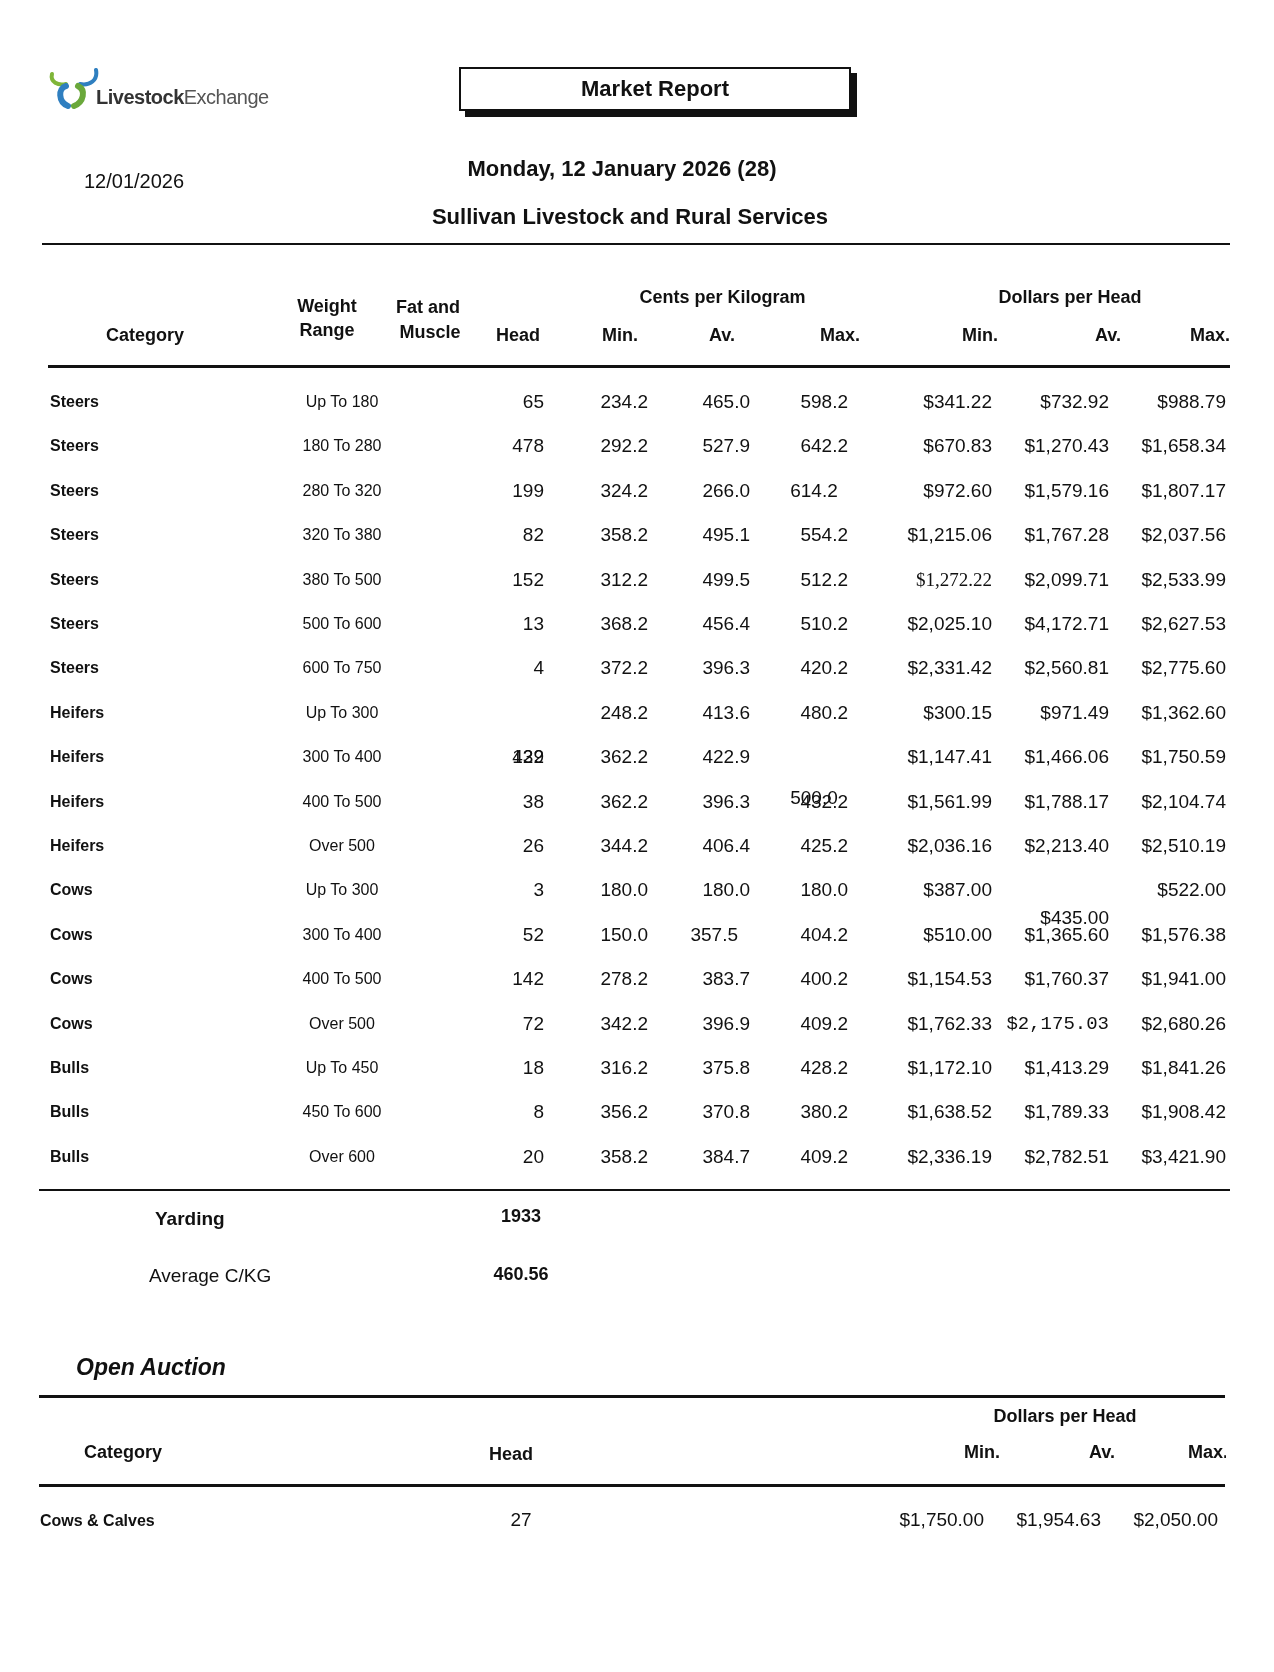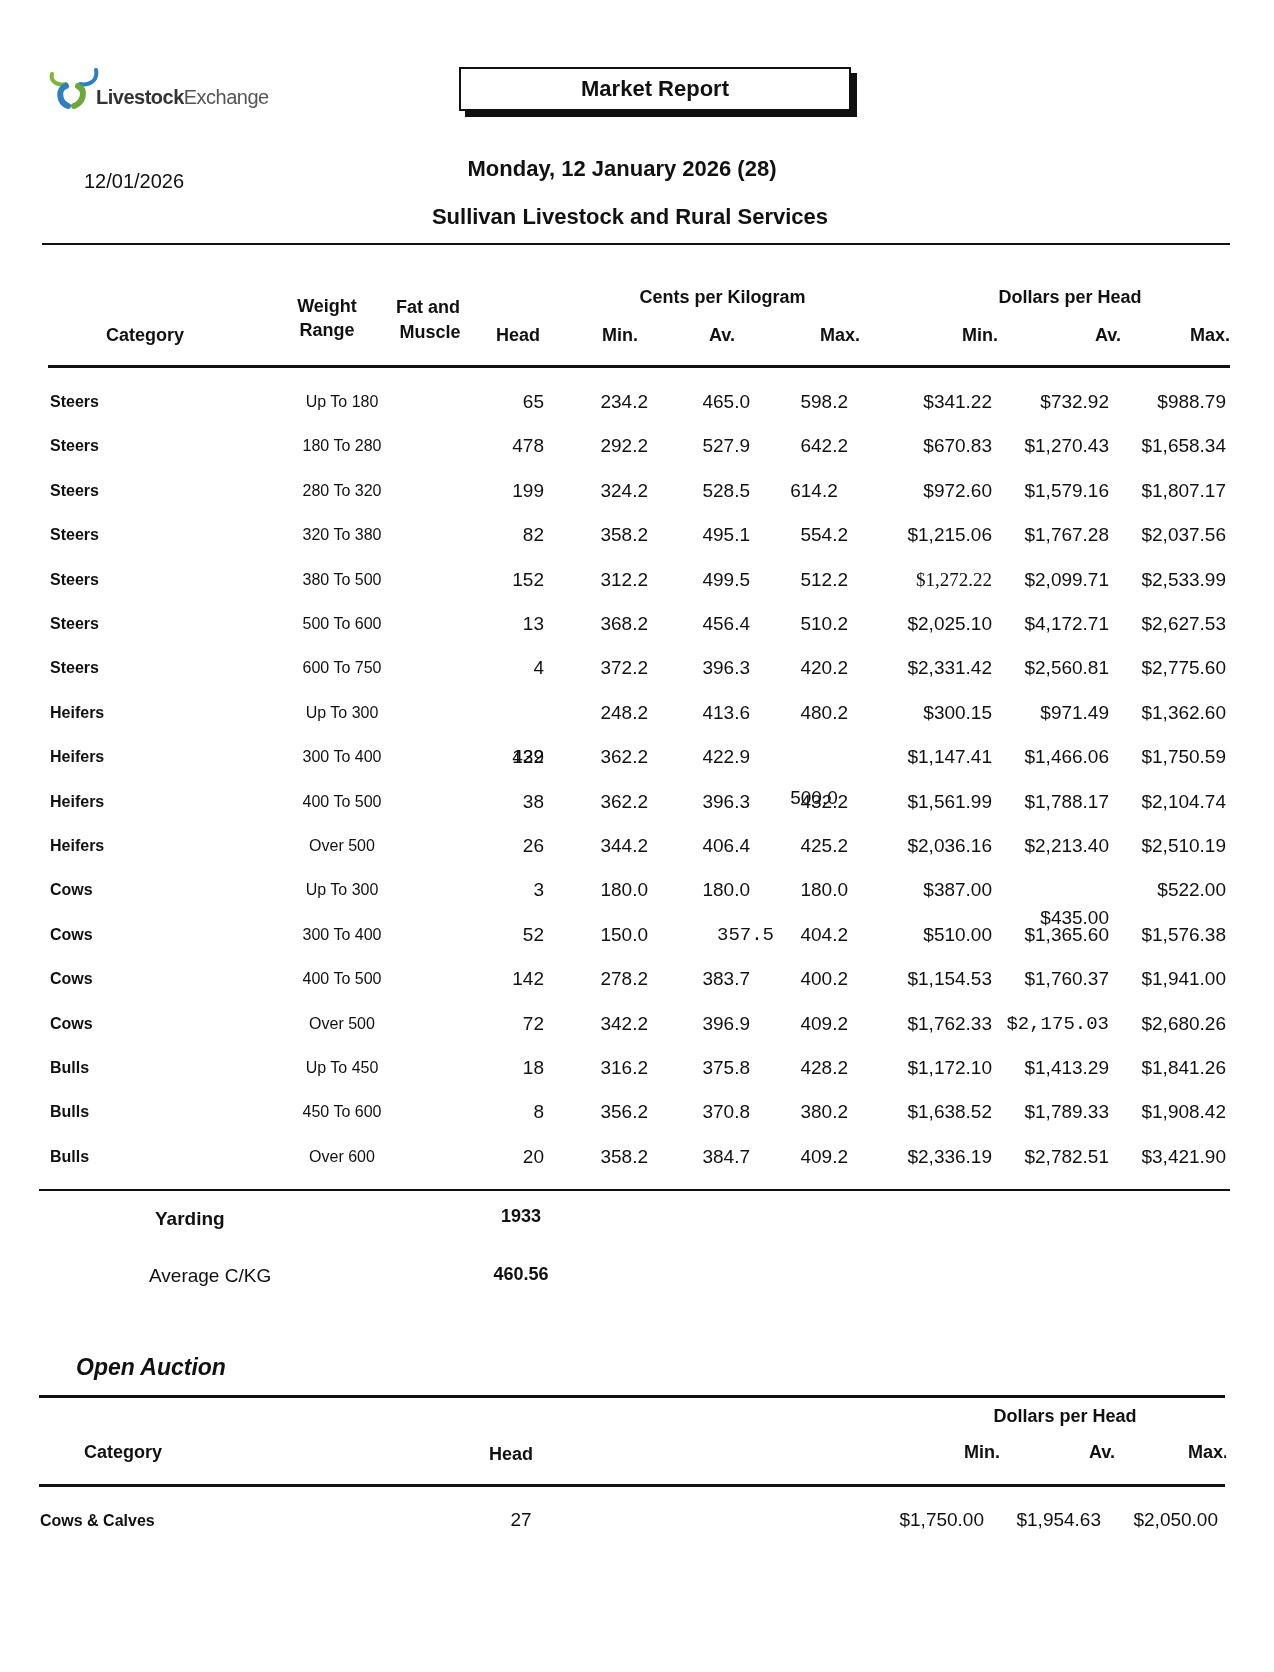--- a/index.html
+++ b/index.html
@@ -86,21 +86,21 @@
       <div class="abs cell" style="left: 780px; width: 68px; text-align: right; top: 435.4px;">642.2</div>
       <div class="abs cell" style="left: 880px; width: 112px; text-align: right; top: 435.4px;">$670.83</div>
       <div class="abs cell" style="left: 995px; width: 114px; text-align: right; top: 435.4px;">$1,270.43</div>
       <div class="abs cell" style="left: 1112px; width: 114px; text-align: right; top: 435.4px;">$1,658.34</div>
     </div>
     <div>
       <div class="abs cat" style="left: 50px; width: 160px; text-align: left; top: 481.8px;">Steers</div>
       <div class="abs wr" style="left: 272px; width: 140px; text-align: center; top: 481.8px;">280 To 320</div>
       <div class="abs cell" style="left: 480px; width: 64px; text-align: right; top: 479.8px;">199</div>
       <div class="abs cell" style="left: 580px; width: 68px; text-align: right; top: 479.8px;">324.2</div>
-      <div class="abs cell" style="left: 682px; width: 68px; text-align: right; top: 479.8px;">528.5</div>
+      <div class="abs cell" style="left: 682px; width: 68px; text-align: right; top: 479.8px;">266.0</div>
       <div class="abs cell" style="left: 780px; width: 68px; text-align: center; top: 479.8px;">614.2</div>
       <div class="abs cell" style="left: 880px; width: 112px; text-align: right; top: 479.8px;">$972.60</div>
       <div class="abs cell" style="left: 995px; width: 114px; text-align: right; top: 479.8px;">$1,579.16</div>
       <div class="abs cell" style="left: 1112px; width: 114px; text-align: right; top: 479.8px;">$1,807.17</div>
     </div>
     <div>
       <div class="abs cat" style="left: 50px; width: 160px; text-align: left; top: 526.2px;">Steers</div>
       <div class="abs wr" style="left: 272px; width: 140px; text-align: center; top: 526.2px;">320 To 380</div>
       <div class="abs cell" style="left: 480px; width: 64px; text-align: right; top: 524.2px;">82</div>
       <div class="abs cell" style="left: 580px; width: 68px; text-align: right; top: 524.2px;">358.2</div>
@@ -196,21 +196,21 @@
       <div class="abs cell" style="left: 780px; width: 68px; text-align: right; top: 879.4px;">180.0</div>
       <div class="abs cell" style="left: 880px; width: 112px; text-align: right; top: 879.4px;">$387.00</div>
       <div class="abs cell" style="left: 995px; width: 114px; text-align: right; top: 879.4px; margin-top: 28px;">$435.00</div>
       <div class="abs cell" style="left: 1112px; width: 114px; text-align: right; top: 879.4px;">$522.00</div>
     </div>
     <div>
       <div class="abs cat" style="left: 50px; width: 160px; text-align: left; top: 925.8px;">Cows</div>
       <div class="abs wr" style="left: 272px; width: 140px; text-align: center; top: 925.8px;">300 To 400</div>
       <div class="abs cell" style="left: 480px; width: 64px; text-align: right; top: 923.8px;">52</div>
       <div class="abs cell" style="left: 580px; width: 68px; text-align: right; top: 923.8px;">150.0</div>
-      <div class="abs cell" style="left: 706px; width: 68px; text-align: right; top: 923.8px; font-family: Liberation Mono, monospace;">357.5</div>
+      <div class="abs cell" style="left: 670px; width: 68px; text-align: right; top: 923.8px;">357.5</div>
       <div class="abs cell" style="left: 780px; width: 68px; text-align: right; top: 923.8px;">404.2</div>
       <div class="abs cell" style="left: 880px; width: 112px; text-align: right; top: 923.8px;">$510.00</div>
       <div class="abs cell" style="left: 995px; width: 114px; text-align: right; top: 923.8px;">$1,365.60</div>
       <div class="abs cell" style="left: 1112px; width: 114px; text-align: right; top: 923.8px;">$1,576.38</div>
     </div>
     <div>
       <div class="abs cat" style="left: 50px; width: 160px; text-align: left; top: 970.2px;">Cows</div>
       <div class="abs wr" style="left: 272px; width: 140px; text-align: center; top: 970.2px;">400 To 500</div>
       <div class="abs cell" style="left: 480px; width: 64px; text-align: right; top: 968.2px;">142</div>
       <div class="abs cell" style="left: 580px; width: 68px; text-align: right; top: 968.2px;">278.2</div>

